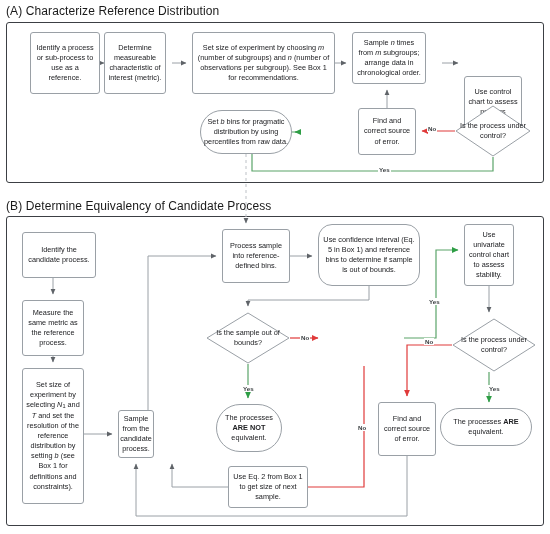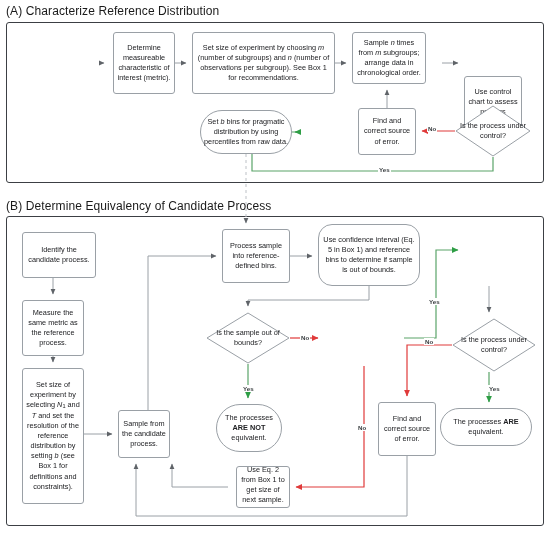--- a/index.html
+++ b/index.html
@@ -91,22 +91,25 @@
   }
 </style>
 </head>
 <body>
 
 <div id="root">
 
   <div class="panel-title" style="left:6px; top:4px;">(A) Characterize Reference Distribution</div>
   <div class="panel-frame" style="left:6px; top:22px; width:538px; height:161px;"></div>
 
-
-  <div class="node rect" style="left:113px; top:32px; width:62px; height:62px;">
+  <div class="node rect" style="left:30px; top:32px; width:70px; height:62px;">
+    <span>Identify a process or sub-process to use as a reference.</span>
+  </div>
+
+  <div class="node rect" style="left:104px; top:32px; width:62px; height:62px;">
     <span>Determine measureable characteristic of interest (metric).</span>
   </div>
 
   <div class="node rect" style="left:192px; top:32px; width:143px; height:62px;">
     <span>Set size of experiment by choosing <i>m</i> (number of subgroups) and <i>n</i> (number of observations per subgroup). See Box 1 for recommendations.</span>
   </div>
 
   <div class="node rect" style="left:352px; top:32px; width:74px; height:52px;">
     <span>Sample <i>n</i> times from <i>m</i> subgroups; arrange data in chronological order.</span>
   </div>
@@ -141,32 +144,35 @@
   </div>
 
   <div class="node rect" style="left:22px; top:300px; width:62px; height:56px;">
     <span>Measure the same metric as the reference process.</span>
   </div>
 
   <div class="node rect" style="left:22px; top:368px; width:62px; height:136px;">
     <span>Set size of experiment by selecting <i>N</i><sub>1</sub> and <i>T</i> and set the resolution of the reference distribution by setting <i>b</i> (see Box 1 for definitions and constraints).</span>
   </div>
 
-  <div class="node rect" style="left:118px; top:410px; width:52px; height:48px;align-items:center;">
+  <div class="node rect" style="left:118px; top:410px; width:36px; height:48px;align-items:center;">
     <span>Sample from the candidate process.</span>
   </div>
 
   <div class="node rect" style="left:222px; top:229px; width:68px; height:54px;">
     <span>Process sample into reference-defined bins.</span>
   </div>
 
   <div class="node rect" style="left:318px; top:224px; width:102px; height:62px;border-radius:14px;">
     <span>Use confidence interval (Eq. 5 in Box 1) and reference bins to determine if sample is out of bounds.</span>
   </div>
 
+  <div class="node rect" style="left:464px; top:224px; width:50px; height:62px;">
+    <span>Use univariate control chart to assess stability.</span>
+  </div>
 
   <div class="node diamond" style="left:206px; top:312px; width:84px; height:52px;">
     <svg class="dshape" viewBox="0 0 84 52" preserveAspectRatio="none">
       <polygon points="42,1 83,26 42,51 1,26" fill="#ffffff" stroke="#9aa0a6" stroke-width="1"></polygon>
     </svg>
     <span class="dtext">Is the sample out of bounds?</span>
   </div>
 
 
   <div class="node diamond" style="left:452px; top:318px; width:84px; height:54px;">
@@ -181,21 +187,21 @@
   </div>
 
   <div class="node stadium" style="left:440px; top:408px; width:92px; height:38px;">
     <span>The processes <b>ARE</b> equivalent.</span>
   </div>
 
   <div class="node rect" style="left:378px; top:402px; width:58px; height:54px;">
     <span>Find and correct source of error.</span>
   </div>
 
-  <div class="node rect" style="left:236px; top:466px; width:54px; height:42px;align-items:flex-end;">
+  <div class="node rect" style="left:228px; top:466px; width:80px; height:42px;">
     <span>Use Eq. 2 from Box 1 to get size of next sample.</span>
   </div>
 
   <div class="elabel" style="left:300px; top:334px;">No</div>
   <div class="elabel" style="left:242px; top:385px;">Yes</div>
   <div class="elabel" style="left:428px; top:298px;">Yes</div>
   <div class="elabel" style="left:357px; top:424px;">No</div>
   <div class="elabel" style="left:424px; top:338px;">No</div>
   <div class="elabel" style="left:488px; top:385px;">Yes</div>
 

